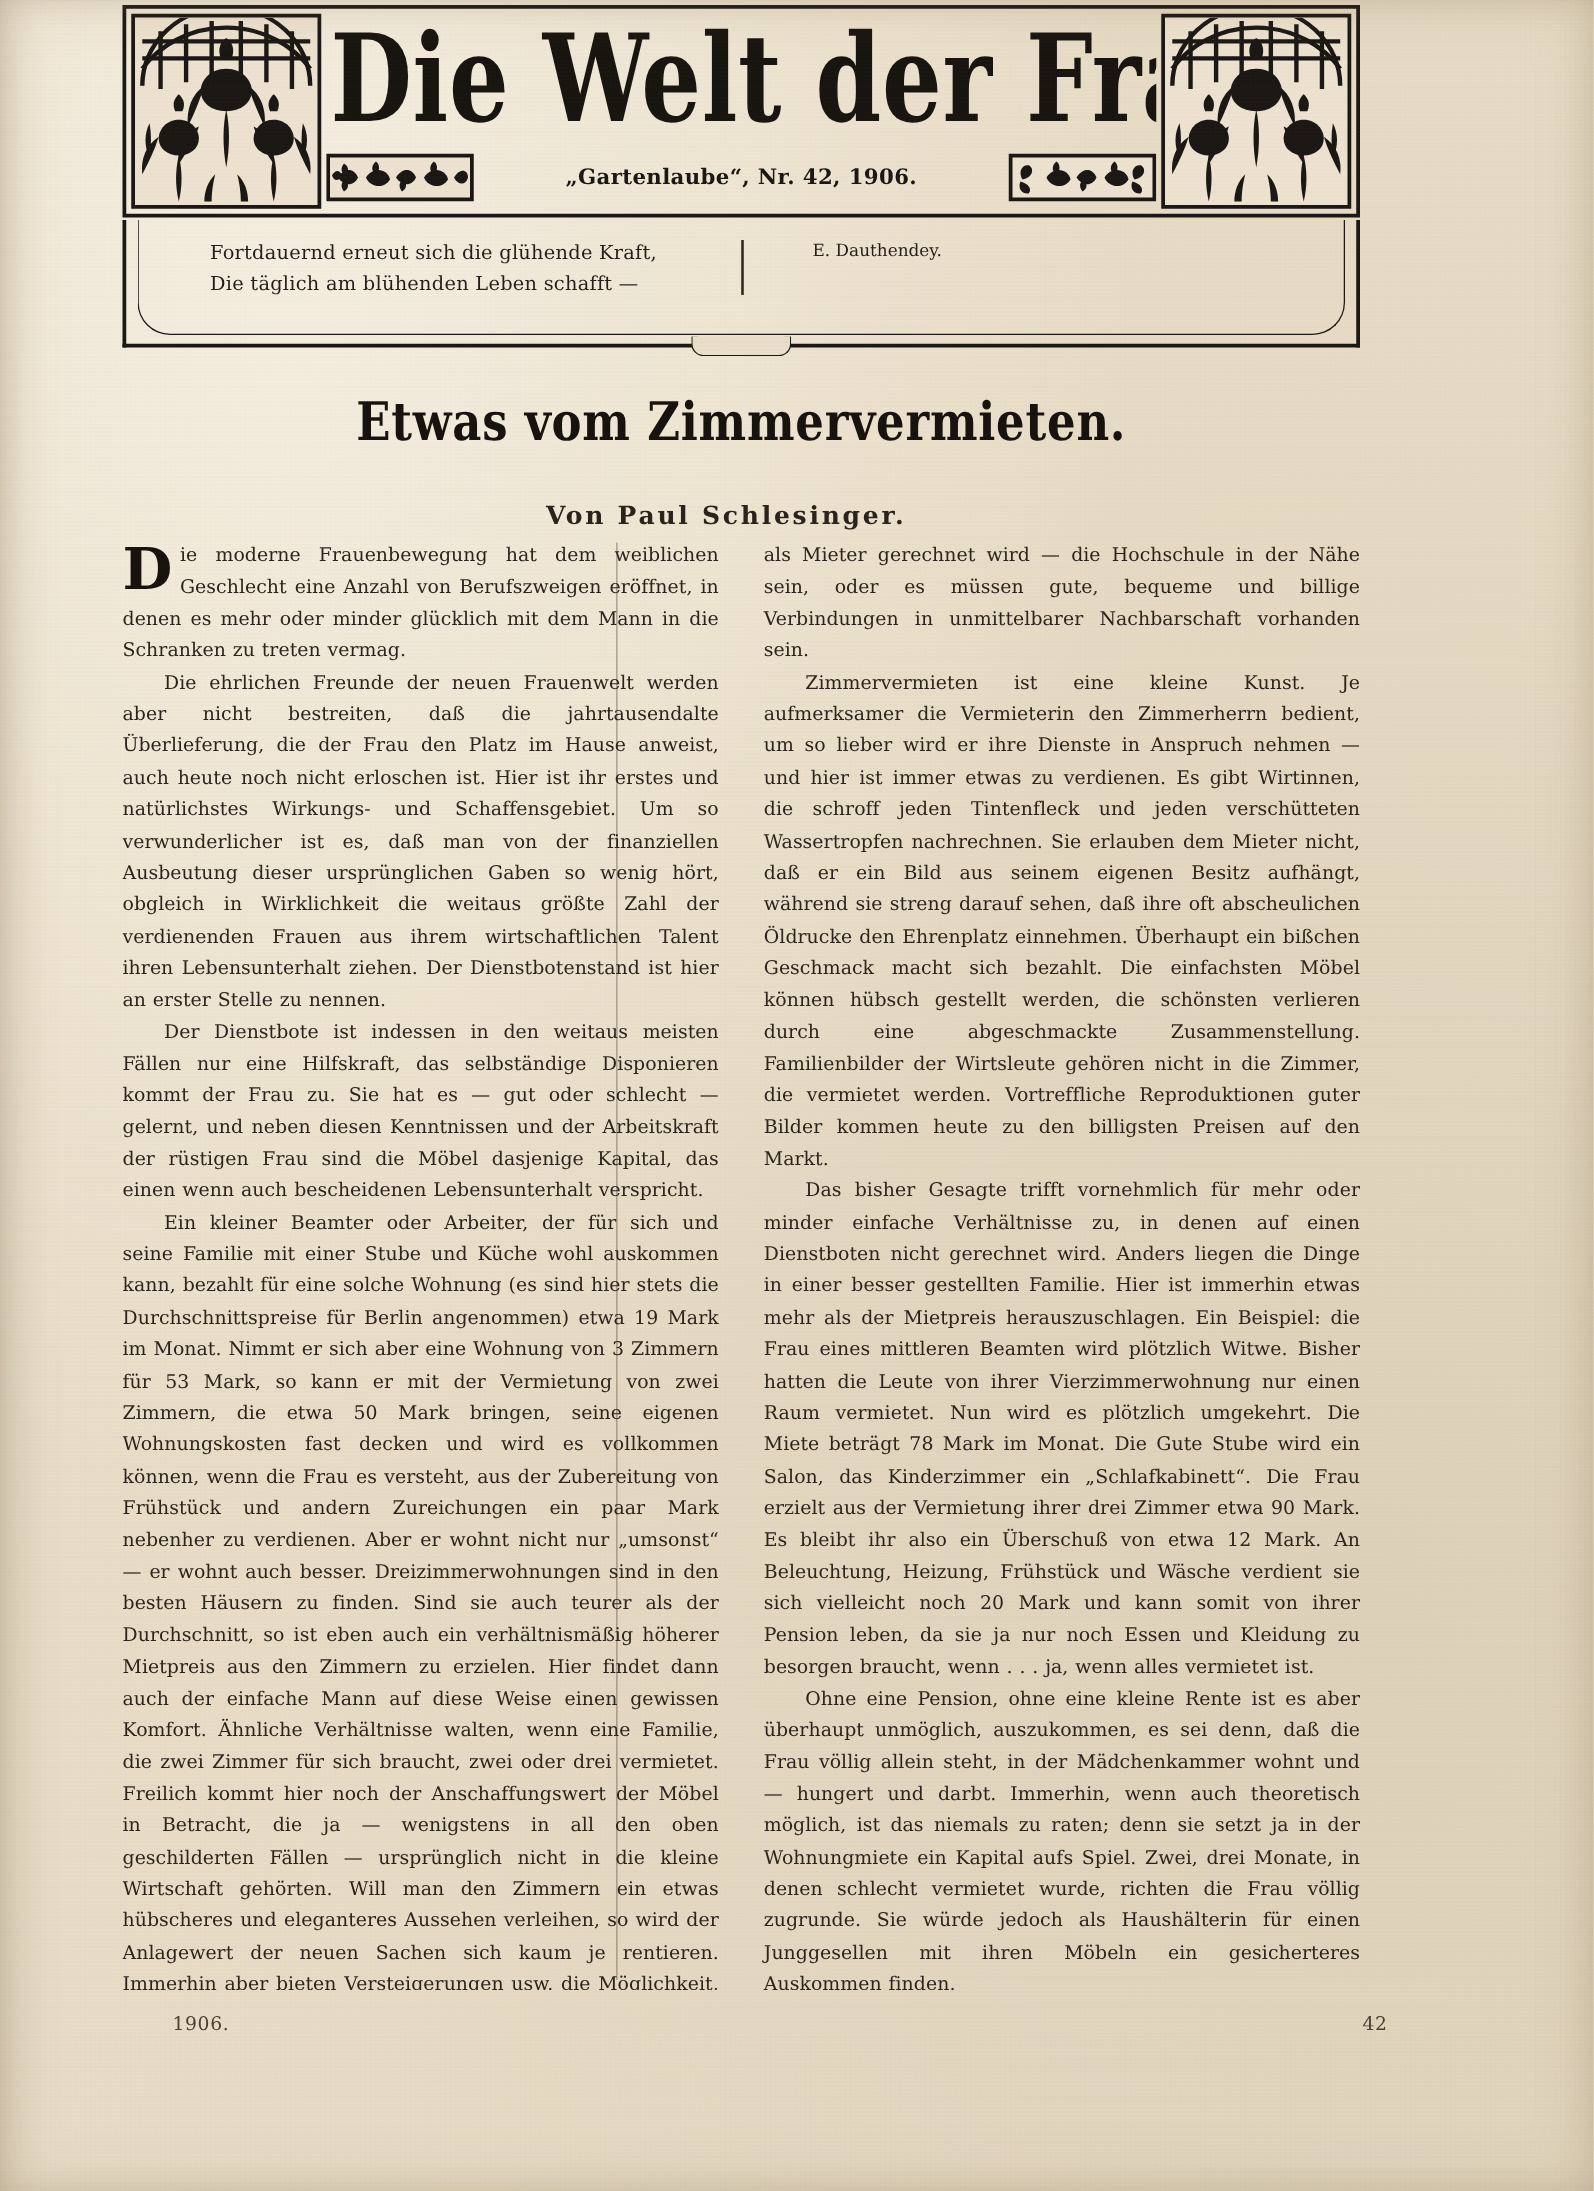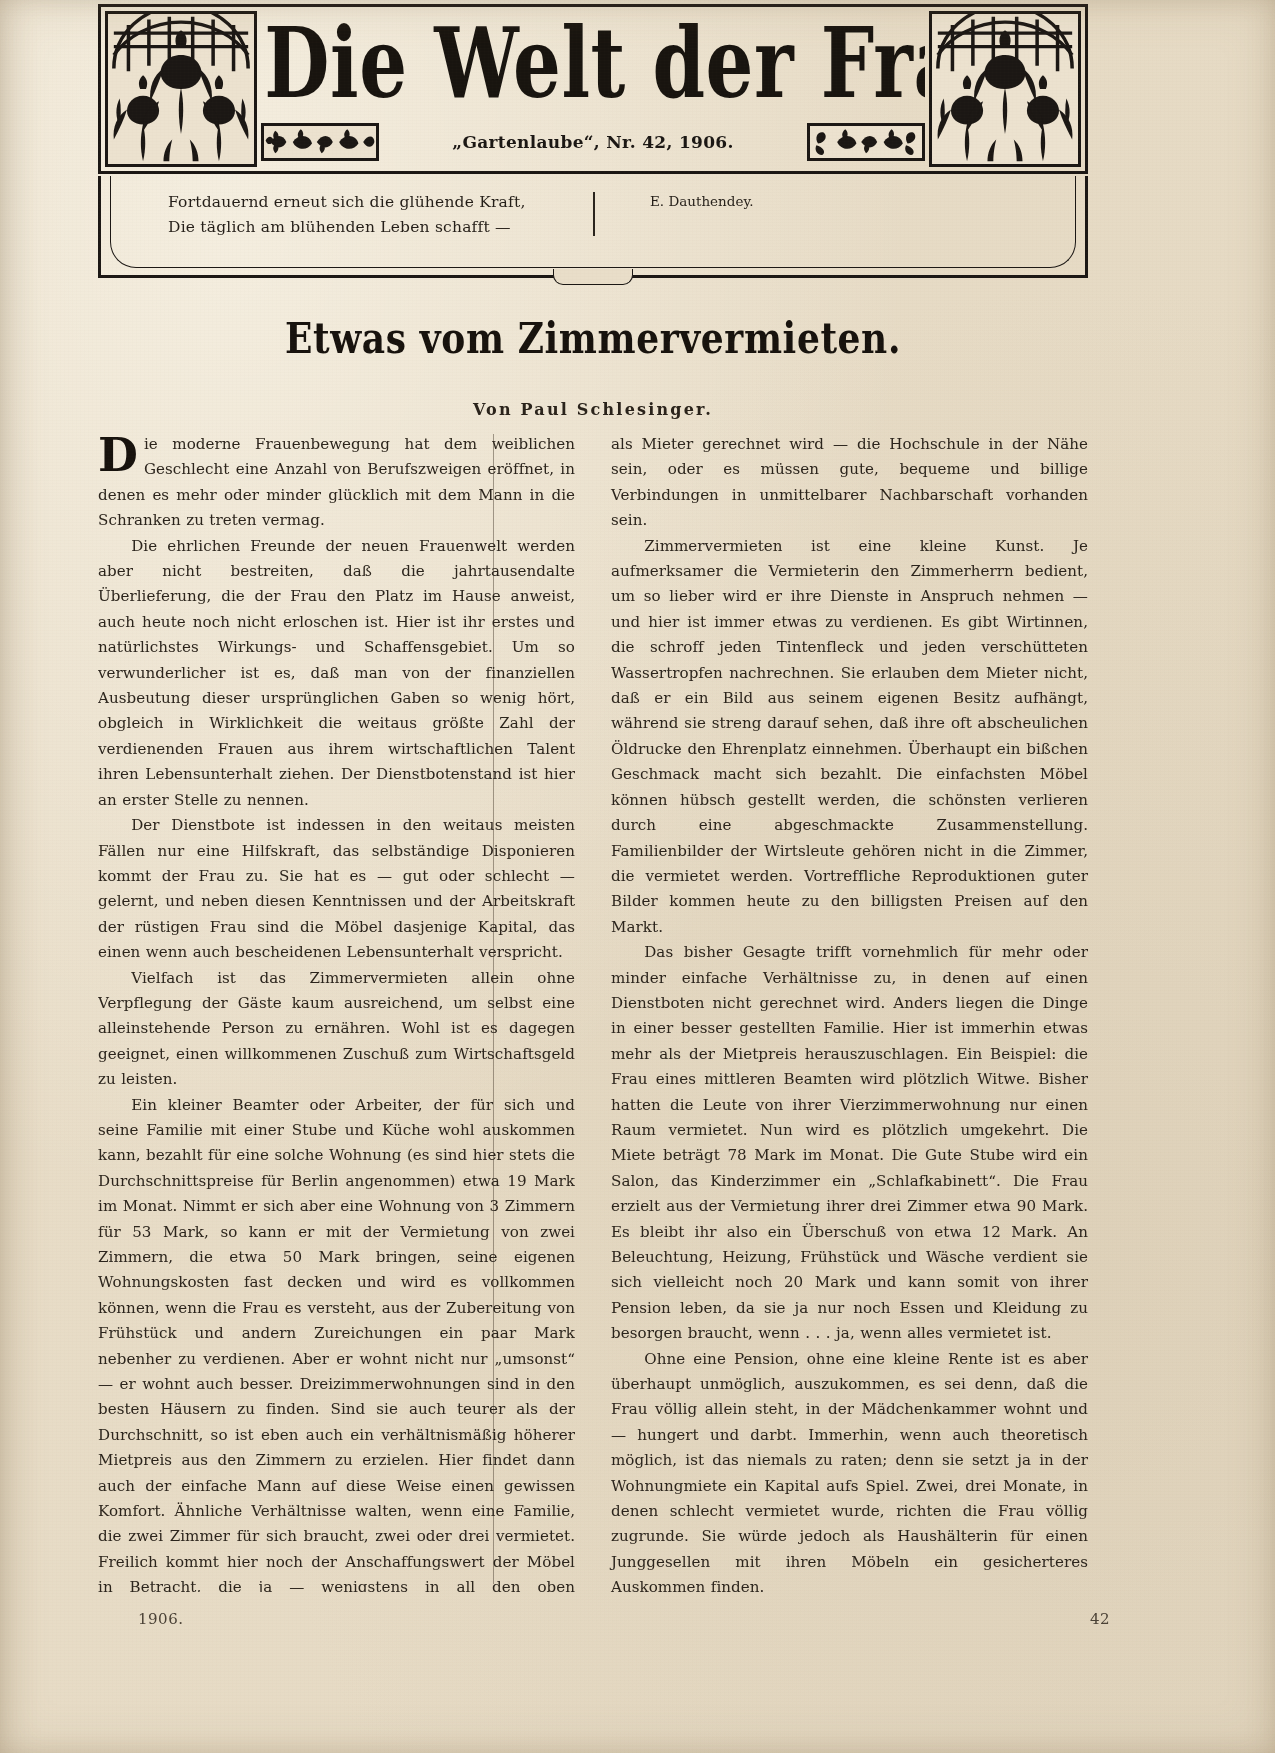--- a/index.html
+++ b/index.html
@@ -186,26 +186,26 @@
     font-weight: 700;
     font-size: 36px;
     line-height: 44px;
     color: #17120d;
     letter-spacing: .6px;
     transform: scaleY(1.18);
     transform-origin: 50% 50%;
   }
   #article-byline {
     position: absolute;
-    left: 98px; top: 400px;
+    left: 86px; top: 400px;
     width: 990px;
     text-align: center;
     font-family: "DejaVu Serif", "Liberation Serif", serif;
     font-weight: 700;
-    font-size: 16px;
+    font-size: 20px;
     color: #2a231b;
     letter-spacing: 2.2px;
   }
 
   
   #columns {
     position: absolute;
     left: 98px; top: 432px;
     width: 990px; height: 1160px;
     display: flex;
@@ -397,21 +397,20 @@
   <div id="article-byline">Von Paul Schlesinger.</div>
 
   <div id="col-rule"></div>
   <div id="columns">
     <div class="col left">
       <p class="first">
         <span class="dropcap">D</span><span>ie moderne Frauenbewegung hat dem weiblichen Geschlecht eine Anzahl von Berufszweigen eröffnet, in denen es mehr oder minder glücklich mit dem Mann in die Schranken zu treten vermag.</span>
       </p>
       <p><span>Die ehrlichen Freunde der neuen Frauenwelt werden aber nicht bestreiten, daß die jahrtausendalte Überlieferung, die der Frau den Platz im Hause anweist, auch heute noch nicht erloschen ist. Hier ist ihr erstes und natürlichstes Wirkungs- und Schaffensgebiet. Um so verwunderlicher ist es, daß man von der finanziellen Ausbeutung dieser ursprünglichen Gaben so wenig hört, obgleich in Wirklichkeit die weitaus größte Zahl der verdienenden Frauen aus ihrem wirtschaftlichen Talent ihren Lebensunterhalt ziehen. Der Dienstbotenstand ist hier an erster Stelle zu nennen.</span></p>
       <p><span>Der Dienstbote ist indessen in den weitaus meisten Fällen nur eine Hilfskraft, das selbständige Disponieren kommt der Frau zu. Sie hat es — gut oder schlecht — gelernt, und neben diesen Kenntnissen und der Arbeitskraft der rüstigen Frau sind die Möbel dasjenige Kapital, das einen wenn auch bescheidenen Lebensunterhalt verspricht.</span></p>
-      <p><span>Vielfach ist das Zimmervermieten allein ohne Verpflegung der Gäste kaum ausreichend, um selbst eine alleinstehende Person zu ernähren. Wohl ist es dagegen geeignet, einen willkommenen Zuschuß zum Wirtschaftsgeld zu leisten.</span></p>
       <p><span>Ein kleiner Beamter oder Arbeiter, der für sich und seine Familie mit einer Stube und Küche wohl auskommen kann, bezahlt für eine solche Wohnung (es sind hier stets die Durchschnittspreise für Berlin angenommen) etwa 19 Mark im Monat. Nimmt er sich aber eine Wohnung von 3 Zimmern für 53 Mark, so kann er mit der Vermietung von zwei Zimmern, die etwa 50 Mark bringen, seine eigenen Wohnungskosten fast decken und wird es vollkommen können, wenn die Frau es versteht, aus der Zubereitung von Frühstück und andern Zureichungen ein paar Mark nebenher zu verdienen. Aber er wohnt nicht nur „umsonst“ — er wohnt auch besser. Dreizimmerwohnungen sind in den besten Häusern zu finden. Sind sie auch teurer als der Durchschnitt, so ist eben auch ein verhältnismäßig höherer Mietpreis aus den Zimmern zu erzielen. Hier findet dann auch der einfache Mann auf diese Weise einen gewissen Komfort. Ähnliche Verhältnisse walten, wenn eine Familie, die zwei Zimmer für sich braucht, zwei oder drei vermietet. Freilich kommt hier noch der Anschaffungswert der Möbel in Betracht, die ja — wenigstens in all den oben geschilderten Fällen — ursprünglich nicht in die kleine Wirtschaft gehörten. Will man den Zimmern ein etwas hübscheres und eleganteres Aussehen verleihen, so wird der Anlagewert der neuen Sachen sich kaum je rentieren. Immerhin aber bieten Versteigerungen usw. die Möglichkeit, gebrauchte Sachen verhältnismäßig billig und gut zu erwerben.</span></p>
 
     </div>
     <div class="col right">
       <p class="first"><span>als Mieter gerechnet wird — die Hochschule in der Nähe sein, oder es müssen gute, bequeme und billige Verbindungen in unmittelbarer Nachbarschaft vorhanden sein.</span></p>
       <p><span>Zimmervermieten ist eine kleine Kunst. Je aufmerksamer die Vermieterin den Zimmerherrn bedient, um so lieber wird er ihre Dienste in Anspruch nehmen — und hier ist immer etwas zu verdienen. Es gibt Wirtinnen, die schroff jeden Tintenfleck und jeden verschütteten Wassertropfen nachrechnen. Sie erlauben dem Mieter nicht, daß er ein Bild aus seinem eigenen Besitz aufhängt, während sie streng darauf sehen, daß ihre oft abscheulichen Öldrucke den Ehrenplatz einnehmen. Überhaupt ein bißchen Geschmack macht sich bezahlt. Die einfachsten Möbel können hübsch gestellt werden, die schönsten verlieren durch eine abgeschmackte Zusammenstellung. Familienbilder der Wirtsleute gehören nicht in die Zimmer, die vermietet werden. Vortreffliche Reproduktionen guter Bilder kommen heute zu den billigsten Preisen auf den Markt.</span></p>
       <p><span>Das bisher Gesagte trifft vornehmlich für mehr oder minder einfache Verhältnisse zu, in denen auf einen Dienstboten nicht gerechnet wird. Anders liegen die Dinge in einer besser gestellten Familie. Hier ist immerhin etwas mehr als der Mietpreis herauszuschlagen. Ein Beispiel: die Frau eines mittleren Beamten wird plötzlich Witwe. Bisher hatten die Leute von ihrer Vierzimmerwohnung nur einen Raum vermietet. Nun wird es plötzlich umgekehrt. Die Miete beträgt 78 Mark im Monat. Die Gute Stube wird ein Salon, das Kinderzimmer ein „Schlafkabinett“. Die Frau erzielt aus der Vermietung ihrer drei Zimmer etwa 90 Mark. Es bleibt ihr also ein Überschuß von etwa 12 Mark. An Beleuchtung, Heizung, Frühstück und Wäsche verdient sie sich vielleicht noch 20 Mark und kann somit von ihrer Pension leben, da sie ja nur noch Essen und Kleidung zu besorgen braucht, wenn . . . ja, wenn alles vermietet ist.</span></p>
       <p><span>Ohne eine Pension, ohne eine kleine Rente ist es aber überhaupt unmöglich, auszukommen, es sei denn, daß die Frau völlig allein steht, in der Mädchenkammer wohnt und — hungert und darbt. Immerhin, wenn auch theoretisch möglich, ist das niemals zu raten; denn sie setzt ja in der Wohnungmiete ein Kapital aufs Spiel. Zwei, drei Monate, in denen schlecht vermietet wurde, richten die Frau völlig zugrunde. Sie würde jedoch als Haushälterin für einen Junggesellen mit ihren Möbeln ein gesicherteres Auskommen finden.</span></p>
 
     </div>

